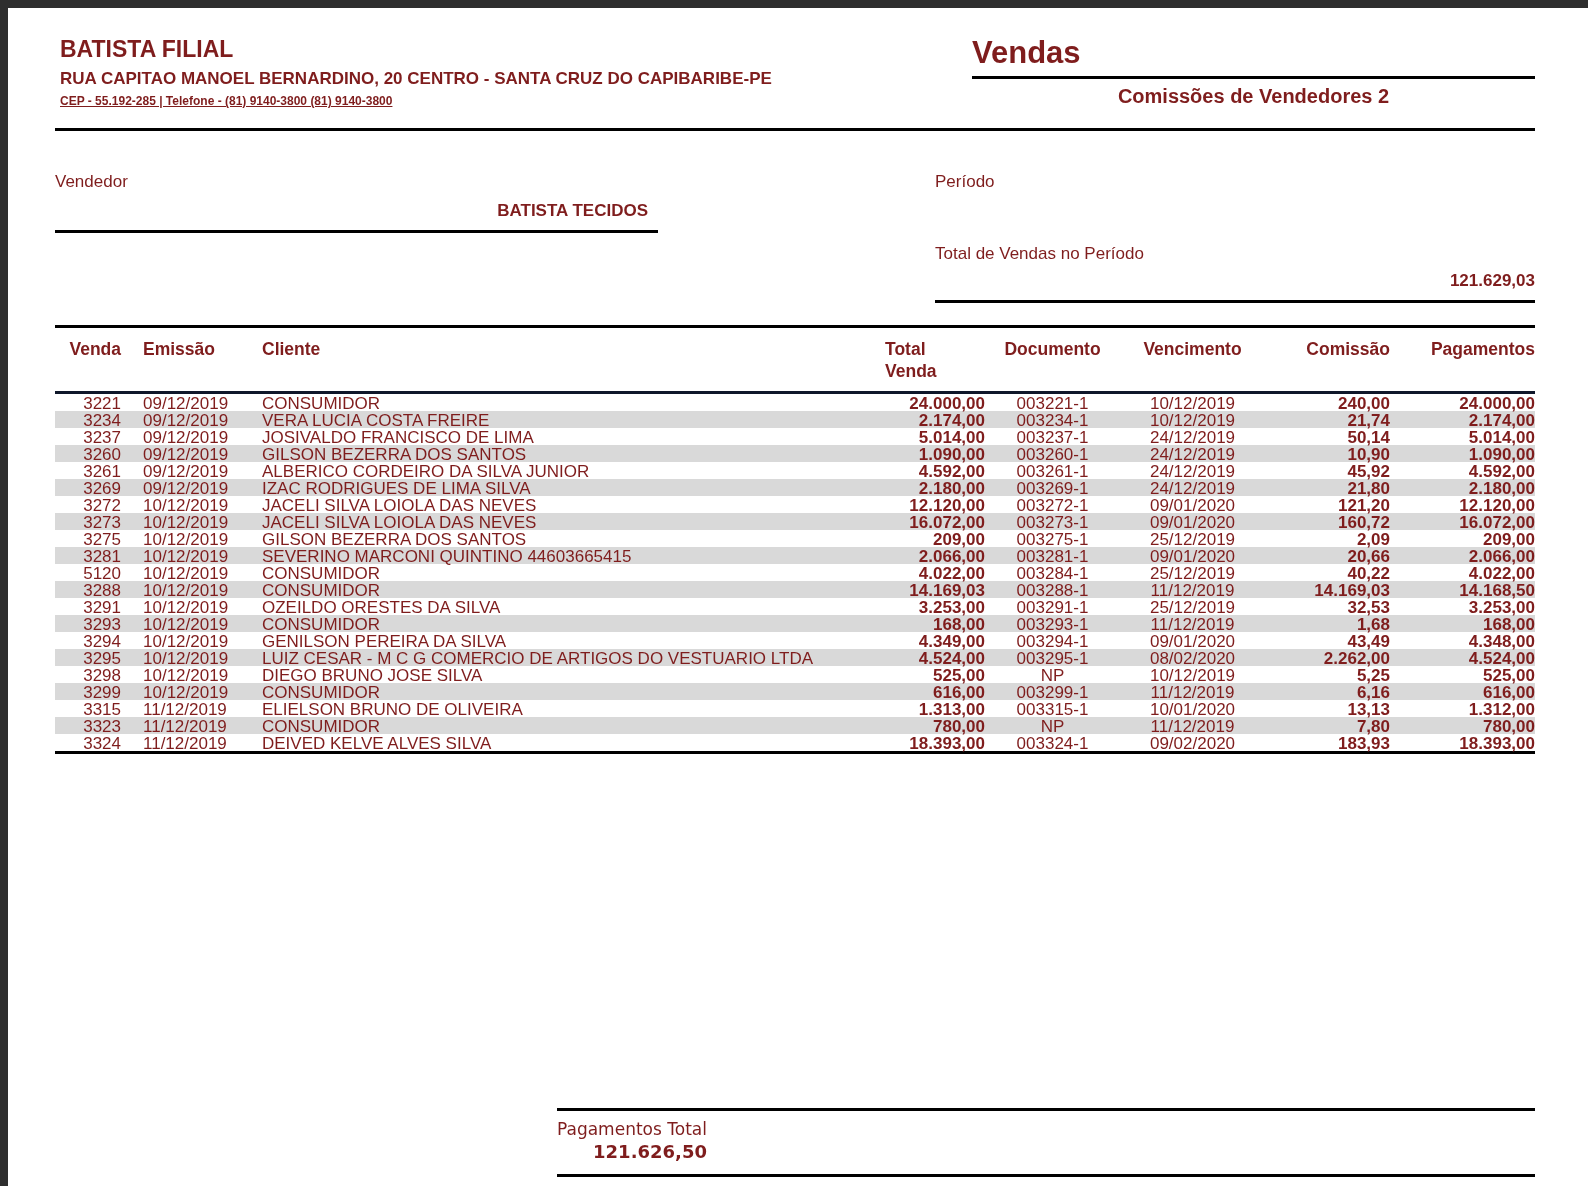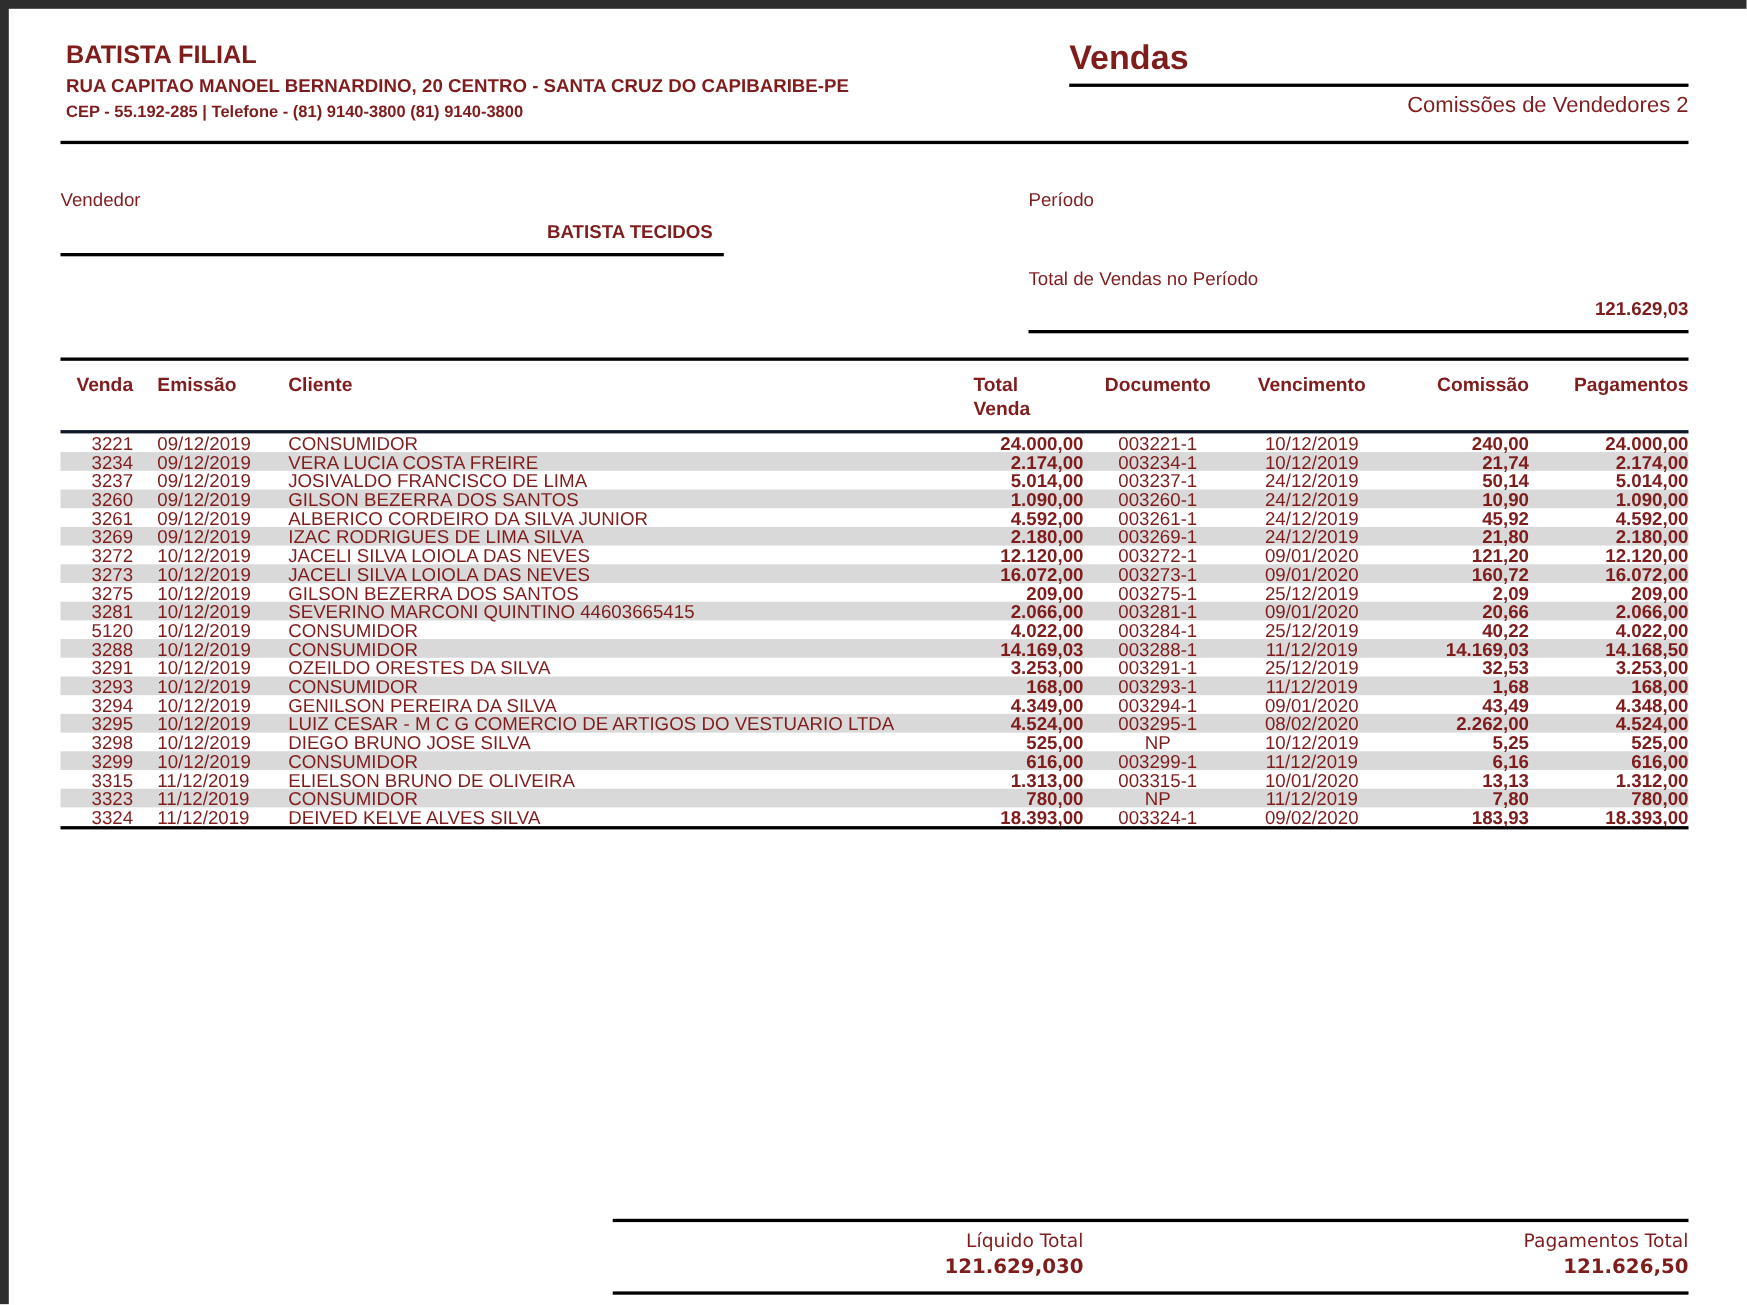--- a/index.html
+++ b/index.html
@@ -5,26 +5,26 @@
   html,body{margin:0;padding:0;background:#ffffff;}
   .page{position:relative;width:1588px;height:1186px;background:#ffffff;
         font-family:"Liberation Sans",sans-serif;color:#7f1d1d;overflow:hidden;}
   .frame-top{position:absolute;left:0;top:0;width:100%;height:8px;background:var(--frame,#2e2e2e);}
   .frame-left{position:absolute;left:0;top:0;width:8px;height:100%;background:var(--frame,#2e2e2e);}
 
   
   .company{position:absolute;left:60px;top:34px;}
   .company-name{font-size:23px;font-weight:bold;line-height:30px;}
   .company-address{font-size:17px;font-weight:bold;line-height:23px;margin-top:3px;}
-  .company-contact{font-size:15px;font-weight:bold;line-height:23px;}
+  .company-contact{font-size:12px;font-weight:bold;line-height:23px;text-decoration:underline;}
 
   
   .title-block{position:absolute;left:935px;right:53px;top:36px;margin-left:37px;}
   .report-title{font-size:31px;font-weight:bold;line-height:34px;padding-bottom:6px;border-bottom:3px solid #000;}
-  .report-subtitle{font-size:20px;font-weight:normal;text-align:right;margin-top:6px;}
+  .report-subtitle{font-size:20px;font-weight:bold;text-align:center;margin-top:6px;}
 
   .rule-full{position:absolute;left:55px;right:53px;top:128px;height:3px;background:#000;}
 
   
   .vendedor-block{position:absolute;left:55px;top:172px;width:603px;}
   .field-label{font-size:17px;line-height:20px;}
   .vendedor-value{font-size:17px;font-weight:bold;text-align:right;padding-right:10px;
                   margin-top:9px;padding-bottom:9px;border-bottom:3px solid #000;}
   .periodo-block{position:absolute;left:935px;right:53px;top:172px;}
   .periodo-value{font-size:17px;font-weight:bold;text-align:right;
@@ -316,22 +316,18 @@
       <div class="c-total">18.393,00</div>
       <div class="c-doc">003324-1</div>
       <div class="c-venc">09/02/2020</div>
       <div class="c-comissao">183,93</div>
       <div class="c-pag">18.393,00</div>
     </div>
       </div>
   </div>
 
   <div class="footer-totals">
-    <div class="footer-liquido">
-      <div class="footer-label">Líquido Total</div>
-      <div class="footer-value">121.629,030</div>
-    </div>
     <div class="footer-pagamentos">
       <div class="footer-label">Pagamentos Total</div>
       <div class="footer-value">121.626,50</div>
     </div>
   </div>
 </div>
 
 </body></html>

